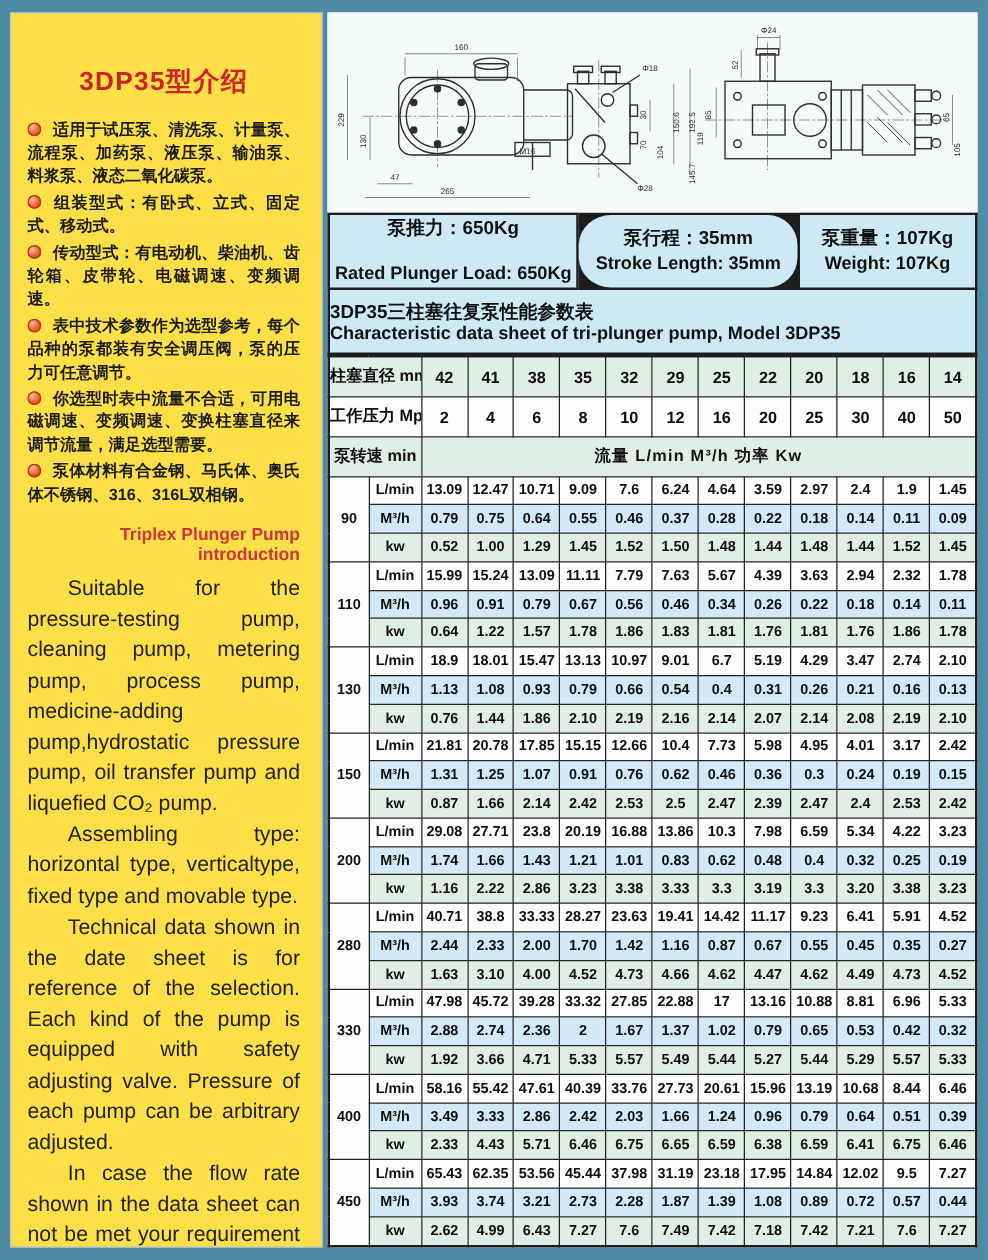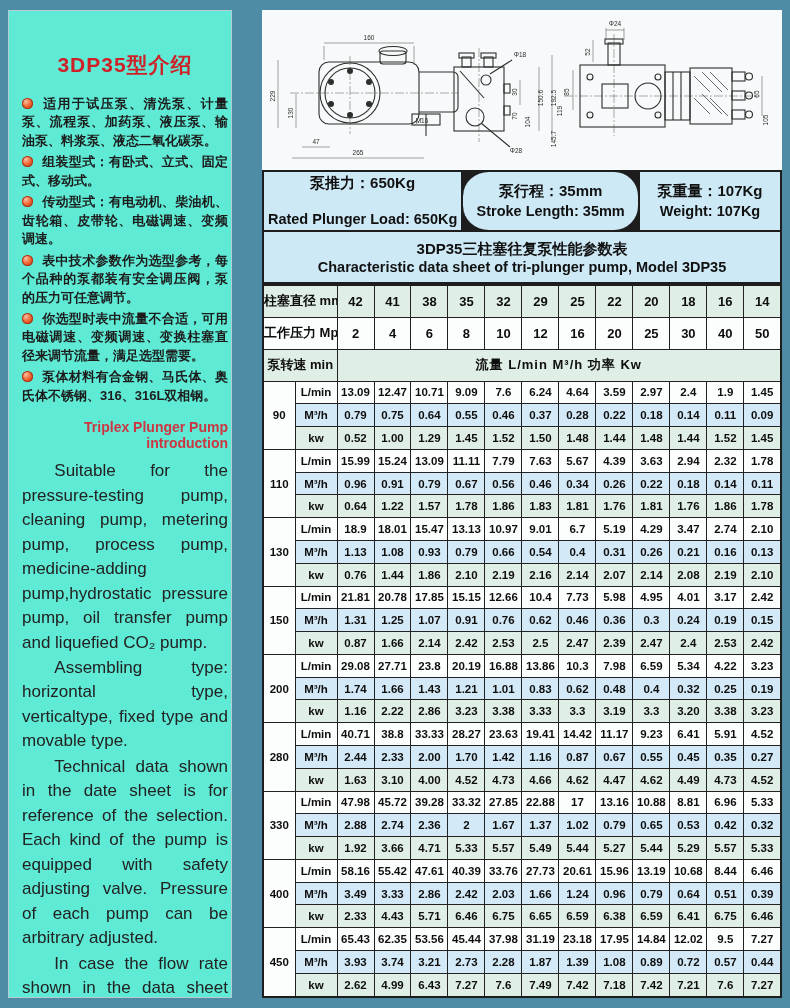--- a/index.html
+++ b/index.html
@@ -8,25 +8,25 @@
     background:#46808f;
     font-family:"Liberation Sans","DejaVu Sans",sans-serif;
     position:relative;overflow:hidden;
   }
   .page{
     position:absolute;inset:0;
     background:#4e8ba4;
   }
   
   .left-panel{
-    position:absolute;left:8px;top:10px;width:224px;height:988px;
-    background:#5eead4;
+    position:absolute;left:8px;top:10px;width:250px;height:988px;
+    background:#fde047;
     border:1px solid #b6ccd4;
     box-sizing:border-box;
-    padding:10px 3px 8px 13px;
+    padding:10px 17px 8px 13px;
     overflow:hidden;
   }
   .cn-title{
     color:#cf2128;font-size:21px;font-weight:bold;
     text-align:center;letter-spacing:1px;
     margin:30px 0 16px 0;
   }
   .cn-item{
     font-size:13px;font-weight:bold;color:#1c1c1c;
     line-height:1.42;margin:3px 0;text-align:justify;
@@ -68,21 +68,21 @@
   }
   .spec-cell:nth-child(1){width:38.7%;gap:16px;}
   .spec-cell:nth-child(2){width:34%;border-left:none;border-radius:26px;}
   .spec-cell:nth-child(3){width:27.3%;border-left:none;}
   .spec-cn{font-size:15px;font-weight:bold;line-height:1.35;}
   .spec-en{font-size:14.5px;font-weight:bold;line-height:1.3;}
   
   .table-title{
     height:52px;flex:none;background:#cde9f6;
     border:2px solid #1d1d1d;border-top:none;box-sizing:border-box;
-    display:flex;flex-direction:column;align-items:center;justify-content:center;
+    display:flex;flex-direction:column;justify-content:center;
   }
   .tt-cn{font-size:15px;font-weight:bold;color:#111;}
   .tt-en{font-size:14.5px;font-weight:bold;color:#111;}
   
   table.perf{
     width:100%;flex:1;
     border-collapse:collapse;table-layout:fixed;
     background:#fff;
   }
   table.perf td{

